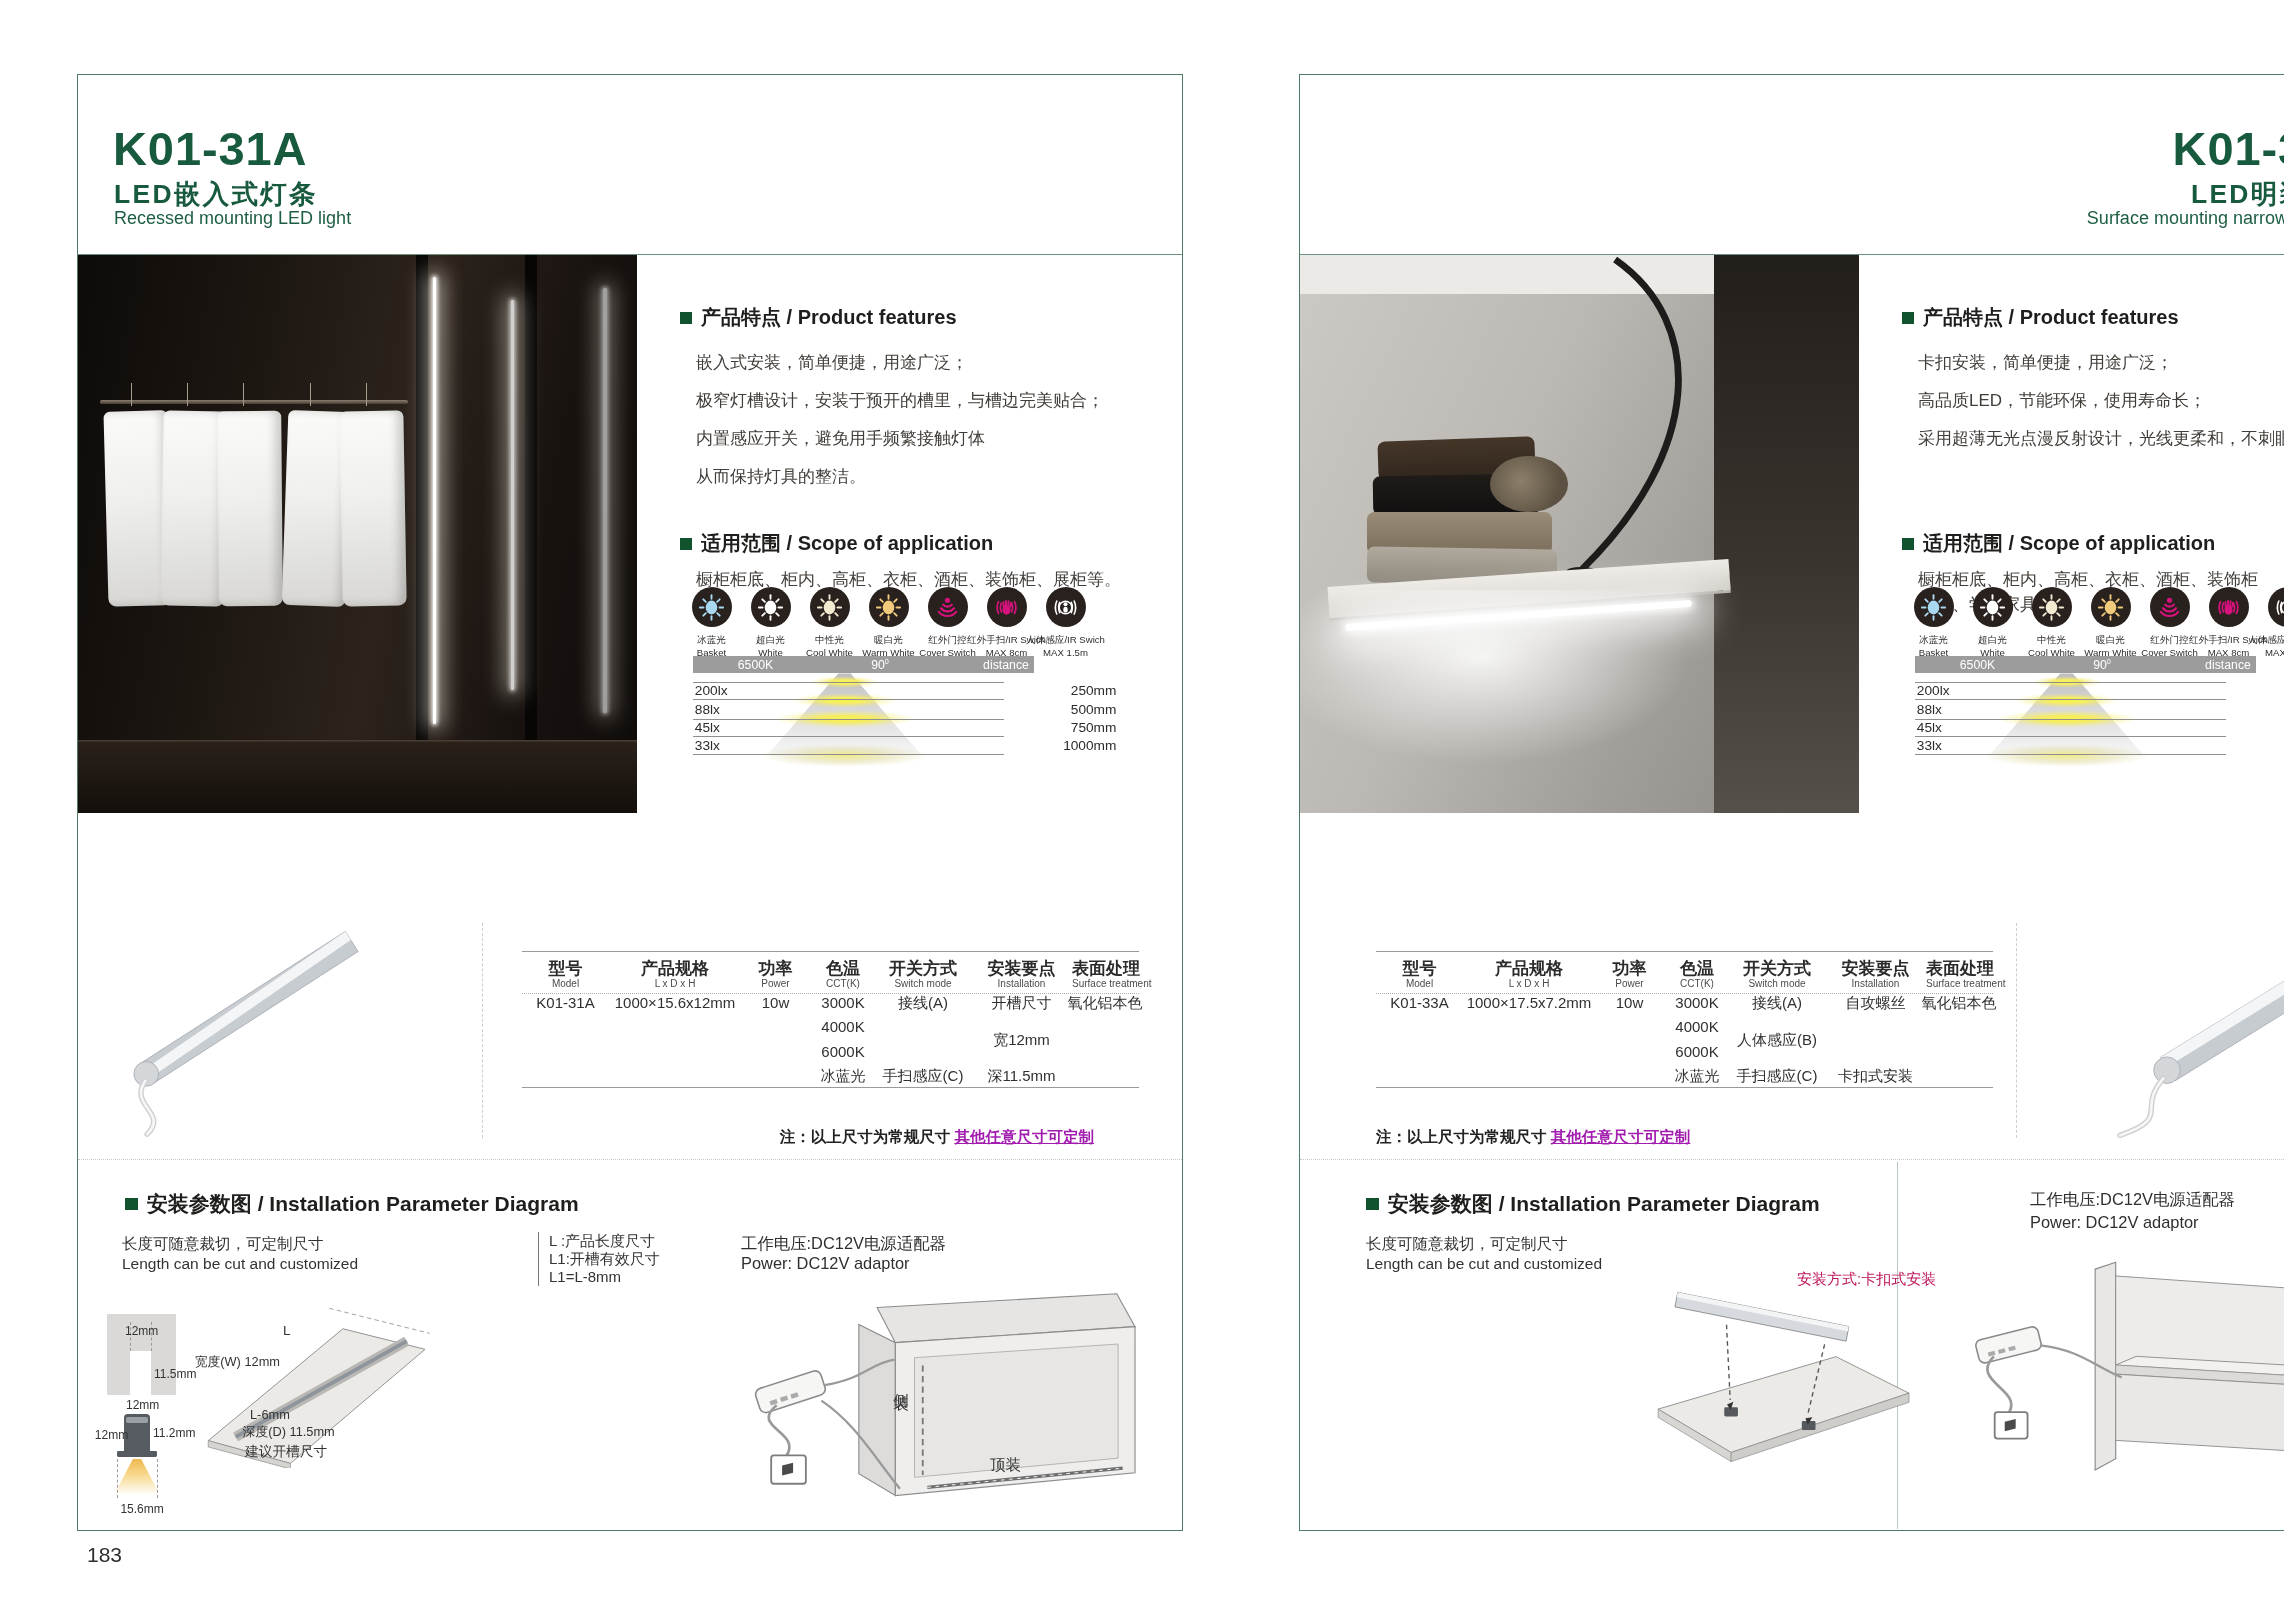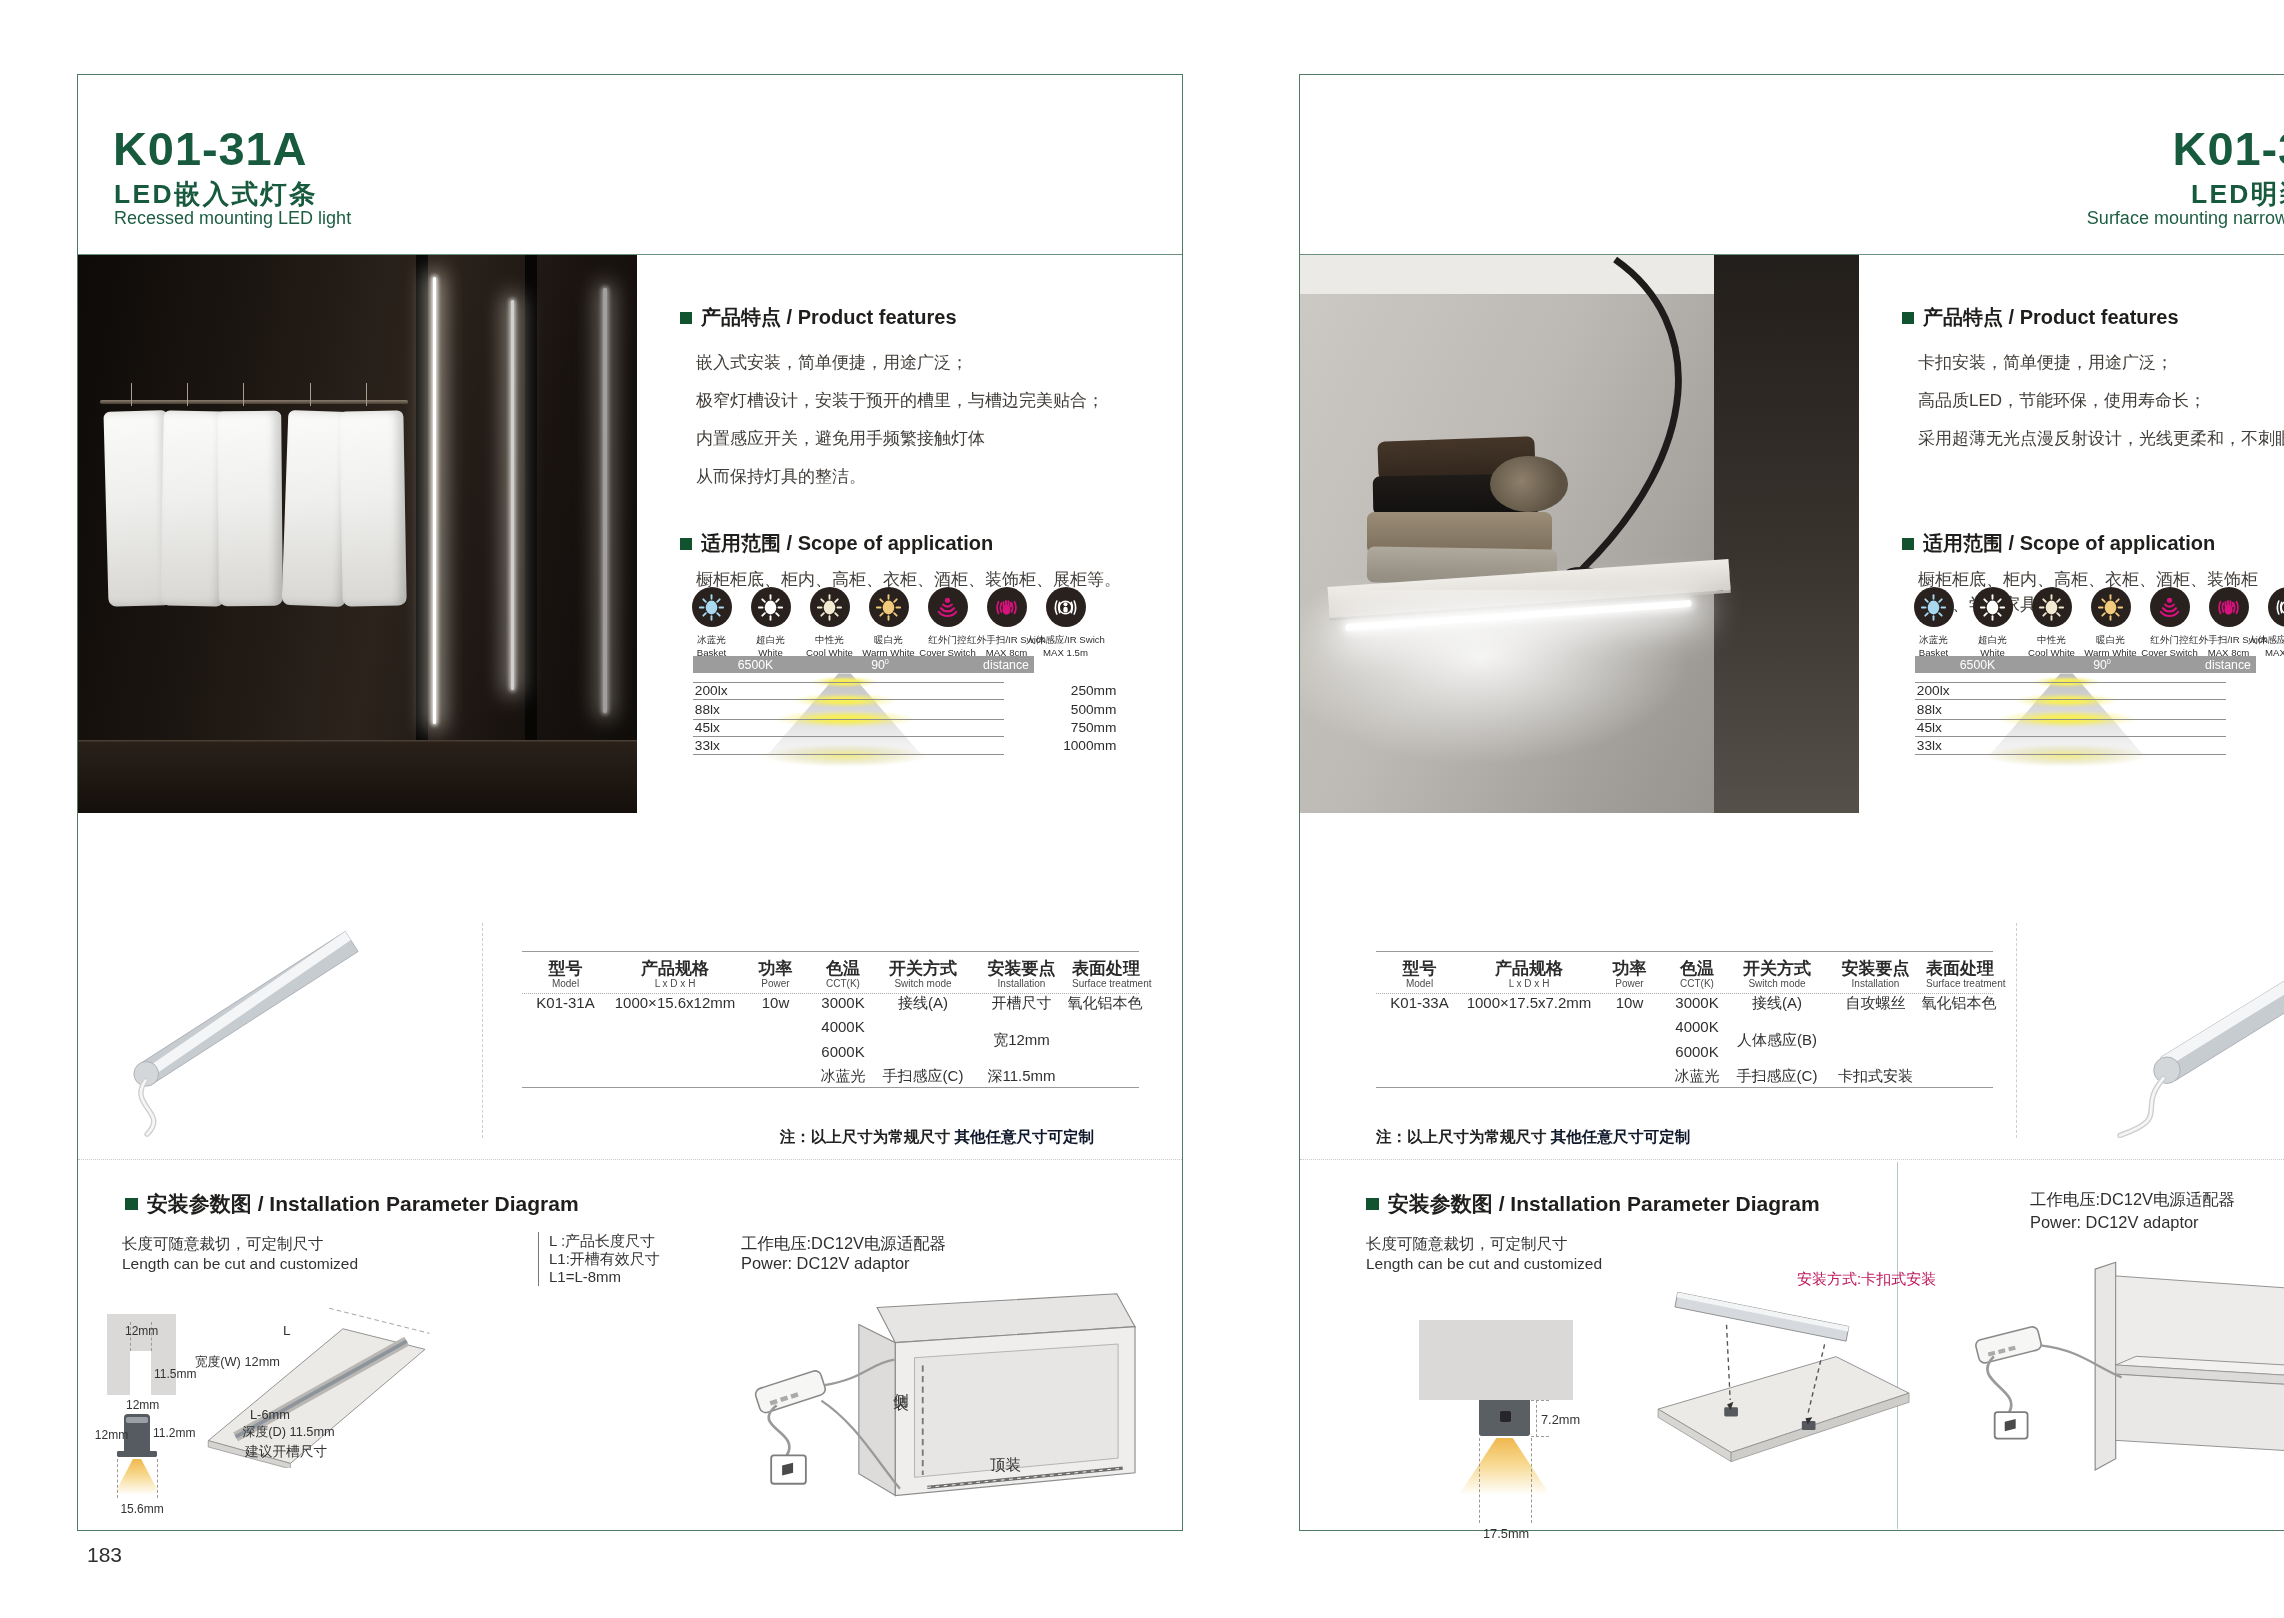--- a/index.html
+++ b/index.html
@@ -72,21 +72,21 @@
   .sep-dash{position:absolute;top:848px;height:215px;border-left:1.4px dashed #cdcdcd;}
   .tbl{position:absolute;top:876px;width:617px;height:137px;font-size:15px;}
   .tbl .rule{position:absolute;left:0;width:100%;height:1.4px;background:#9a9a9a;}
   .tbl .dash{position:absolute;left:0;top:42px;width:100%;border-top:1.4px dotted #aeaeae;}
   .tc{position:absolute;top:0;height:100%;text-align:center;}
   .hcn{position:absolute;top:6.4px;width:100%;font-size:17px;font-weight:700;color:#2b2b2b;white-space:nowrap;}
   .hen{position:absolute;top:27px;width:100%;font-size:10px;color:#4b4b4b;white-space:nowrap;}
   .cell{position:absolute;top:43px;height:92px;width:100%;display:flex;flex-direction:column;
         justify-content:space-between;gap:3.2px;color:#303030;white-space:nowrap;align-items:center;}
   .note{position:absolute;top:1052px;font-size:15.5px;font-weight:600;color:#222;white-space:nowrap;}
-  .note-g{color:#0f172a;}
+  .note-g{color:#a21caf;text-decoration:underline;}
   .sec-div{position:absolute;left:0;top:1084px;width:100%;border-top:1.4px dotted #c9c9c9;}
   
   .inst-t{position:absolute;top:1115px;display:flex;align-items:center;gap:9px;font-size:21px;font-weight:700;color:#1f1e1c;white-space:nowrap;}
   .inst-t .sq{width:12.8px;height:12.8px;background:#11532f;}
   .cut-cn{position:absolute;font-size:15.5px;color:#333;top:1159px;white-space:nowrap;}
   .cut-en{position:absolute;font-size:15.5px;color:#333;top:1180px;white-space:nowrap;}
   .legend{position:absolute;left:460px;top:1157px;height:54px;border-left:1.4px solid #777;}
   .legend div{margin-left:10px;font-size:15px;color:#333;line-height:18px;white-space:nowrap;}
   .pwr-cn{position:absolute;font-size:16.4px;color:#2f2f2f;white-space:nowrap;}
   .pwr-en{position:absolute;font-size:16.4px;color:#2f2f2f;white-space:nowrap;}
@@ -733,33 +733,20 @@
     <div class="inst-t" style="left:66px;">
       <span class="sq"></span>
       <span>安装参数图 / Installation Parameter Diagram</span>
     </div>
     <div class="cut-cn" style="left:66px;">长度可随意裁切，可定制尺寸</div>
     <div class="cut-en" style="left:66px;">Length can be cut and customized</div>
     <div class="dimlab" style="left:497px;top:1195px;font-size:15px;color:#be185d;">安装方式:卡扣式安装</div>
     <div class="pwr-cn" style="left:730px;top:1114px;">工作电压:DC12V电源适配器</div>
     <div class="pwr-en" style="left:730px;top:1138px;">Power: DC12V adaptor</div>
 
-    <div class="abs" style="left:110px;top:1224px;width:196px;height:256px;">
-      <div class="abs" style="left:9px;top:20.6px;width:154px;height:80px;background:#dad9d7;"></div>
-      <div class="abs" style="left:69px;top:101px;width:51px;height:36px;background:#5a5f64;border-radius:0 0 2.7px 2.7px;"></div>
-      <div class="abs" style="left:90px;top:112px;width:11px;height:11px;background:#26262a;border-radius:1.8px;"></div>
-      <div class="dash-v" style="left:126px;top:101px;height:37px;"></div>
-      <div class="dash-h" style="left:121px;top:101px;width:18px;"></div>
-      <div class="dash-h" style="left:121px;top:137px;width:18px;"></div>
-      <div class="dimlab" style="left:131px;top:113px;font-size:12.8px;">7.2mm</div>
-      <div class="lightcone" style="left:49px;top:139px;width:91px;height:57px;"></div>
-      <div class="dash-v" style="left:69px;top:139px;height:85px;"></div>
-      <div class="dash-v" style="left:121px;top:139px;height:85px;"></div>
-      <div class="dimlab" style="left:73px;top:227px;font-size:12.8px;">17.5mm</div>
-    </div>
 
     <div class="abs" style="left:333px;top:1197px;width:292px;height:256px;">
       <svg viewBox="0 0 640 560" width="292" height="256">
         <polygon points="98,44 473,119 467,151 92,76" fill="#d6d9dd" stroke="#8a8a8a" stroke-width="2"></polygon>
         <polygon points="98,44 473,119 471,130 96,55" fill="#f2f4f6"></polygon>
         <polygon points="55,300 445,185 605,265 215,395" fill="#eceae7" stroke="#8a8a8a" stroke-width="2"></polygon>
         <polygon points="55,300 215,395 215,415 55,318" fill="#d8d6d3" stroke="#8a8a8a" stroke-width="1.5"></polygon>
         <polygon points="215,395 605,265 605,285 215,415" fill="#cfcdca" stroke="#8a8a8a" stroke-width="1.5"></polygon>
         <rect x="200" y="296" width="30" height="20" rx="3" fill="#55595e"></rect>
         <rect x="370" y="326" width="30" height="20" rx="3" fill="#55595e"></rect>

